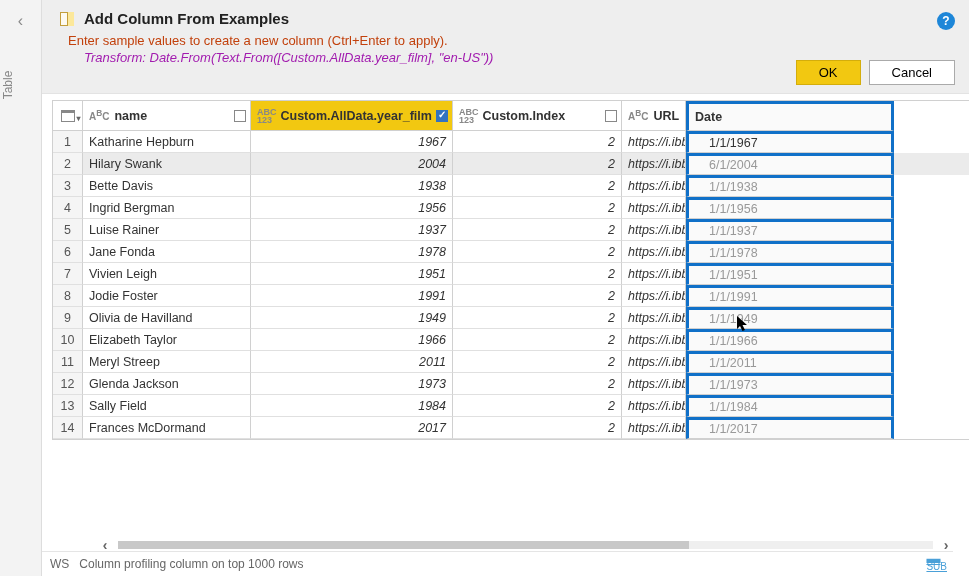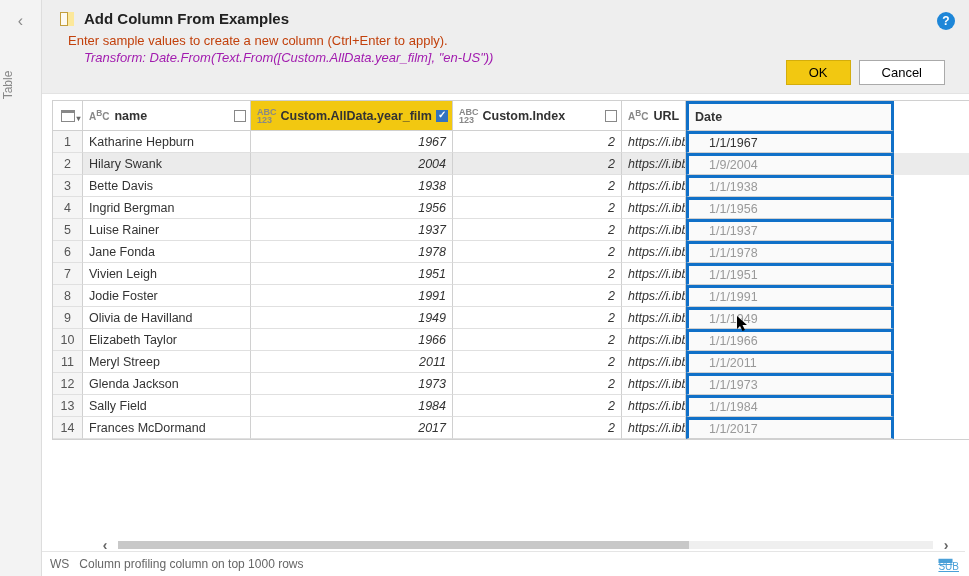--- a/index.html
+++ b/index.html
@@ -12,21 +12,21 @@
 .main { position: absolute; left: 42px; right: 0; top: 0; bottom: 0; display: flex; flex-direction: column; }
 
 .header { background: #eeeeee; padding: 10px 18px 22px 18px; position: relative; border-bottom: 1px solid #e3e3e3; }
 .header .title-row { display: flex; align-items: center; gap: 10px; }
 .header .title-icon { width: 14px; height: 14px; border: 1px solid #c39e3c; background: #fdfaf1; position: relative; }
 .header .title-icon::before { content: ""; position: absolute; right: -1px; top: -1px; width: 6px; height: 14px; background: #fce89a; border-left: 1px solid #c39e3c; }
 .header .title { font-weight: 600; font-size: 15px; color: #222; }
 .header .subtitle { margin: 6px 0 2px 8px; color: #c2410c; font-size: 13px; }
 .header .transform { margin: 0 0 6px 24px; color: #a21caf; font-style: italic; font-size: 13px; }
 .header .help { position: absolute; right: 14px; top: 12px; width: 18px; height: 18px; border-radius: 50%; background: #1d86d8; color: #fff; font-weight: bold; text-align: center; line-height: 18px; font-size: 12px; cursor: pointer; }
-.header .buttons { position: absolute; right: 24px; bottom: 8px; display: flex; gap: 8px; }
+.header .buttons { position: absolute; right: 14px; bottom: 8px; display: flex; gap: 8px; }
 .btn { padding: 4px 22px; font-size: 13px; border: 1px solid #aaa; background: #fff; cursor: pointer; }
 .btn.primary { background: #f2c811; border-color: #d4ad0b; font-weight: 500; }
 
 .grid-wrap { flex: 1; overflow: hidden; padding: 6px 4px 0 10px; position: relative; }
 .grid { border: 1px solid #d0d0d0; width: 918px; }
 .grid-head { display: flex; background: #fff; }
 .grid-head .th { border-right: 1px solid #d0d0d0; border-bottom: 1px solid #d0d0d0; padding: 4px 6px; font-weight: 600; font-size: 12.5px; display: flex; align-items: center; height: 30px; position: relative; }
 .grid-head .th.sel { background: #f2c811; }
 .grid-head .th .chk { position: absolute; right: 4px; width: 12px; height: 12px; border: 1px solid #888; background: #fff; }
 .grid-head .th.sel .chk { background: #3373c0; border-color: #3373c0; }
@@ -54,21 +54,21 @@
 .grid-body .td.url { font-style: italic; color: #333; }
 .grid-body .td.date { border-left: 3px solid #1070c8; border-right: 3px solid #1070c8; color: #999; padding-left: 20px; }
 .grid-body .tr:first-child .td.date { color: #333; }
 .grid-body .tr:last-child .td.date { border-bottom: 3px solid #1070c8; }
 
 .hscroll { position: absolute; bottom: 22px; left: 54px; right: 14px; height: 18px; display: flex; align-items: center; }
 .hscroll .arrow { width: 18px; text-align: center; color: #666; cursor: pointer; font-size: 14px; font-weight: bold; }
 .hscroll .track { flex: 1; height: 8px; background: #efefef; margin: 0 4px; position: relative; }
 .hscroll .thumb { position: absolute; left: 0; width: 70%; height: 8px; background: #c8c8c8; }
 
-.statusbar { position: absolute; left: 0; right: 4px; bottom: 0; height: 24px; background: #fff; border-top: 1px solid #e5e5e5; padding: 12px 8px; font-size: 12px; color: #666; display: flex; align-items: center; }
+.statusbar { position: absolute; left: 0; right: 16px; bottom: 0; height: 24px; background: #fff; border-top: 1px solid #e5e5e5; padding: 12px 8px; font-size: 12px; color: #666; display: flex; align-items: center; }
 .statusbar .sub-ico { position: absolute; right: 6px; bottom: 4px; font-size: 10px; color: #4aa0d8; text-align: left; text-decoration: underline; }
 .statusbar .sub-ico::before { content: "▬"; font-size: 14px; display: block; line-height: 6px; }
 
 .cursor { position: absolute; left: 736px; top: 316px; width: 14px; height: 18px; pointer-events: none; z-index: 100; }
 
 </style>
 </head>
 <body>
 
 <div class="left-panel">
@@ -136,21 +136,21 @@
             <div class="td idx col-index">2</div>
             <div class="td url col-url">https://i.ibb</div>
             <div class="td date col-date">1/1/1967</div>
           </div>
           <div class="tr shade">
             <div class="td rn col-rownum">2</div>
             <div class="td col-name">Hilary Swank</div>
             <div class="td year col-year">2004</div>
             <div class="td idx col-index">2</div>
             <div class="td url col-url">https://i.ibb</div>
-            <div class="td date col-date">1/9/2004</div>
+            <div class="td date col-date">6/1/2004</div>
           </div>
           <div class="tr">
             <div class="td rn col-rownum">3</div>
             <div class="td col-name">Bette Davis</div>
             <div class="td year col-year">1938</div>
             <div class="td idx col-index">2</div>
             <div class="td url col-url">https://i.ibb</div>
             <div class="td date col-date">1/1/1938</div>
           </div>
           <div class="tr">

